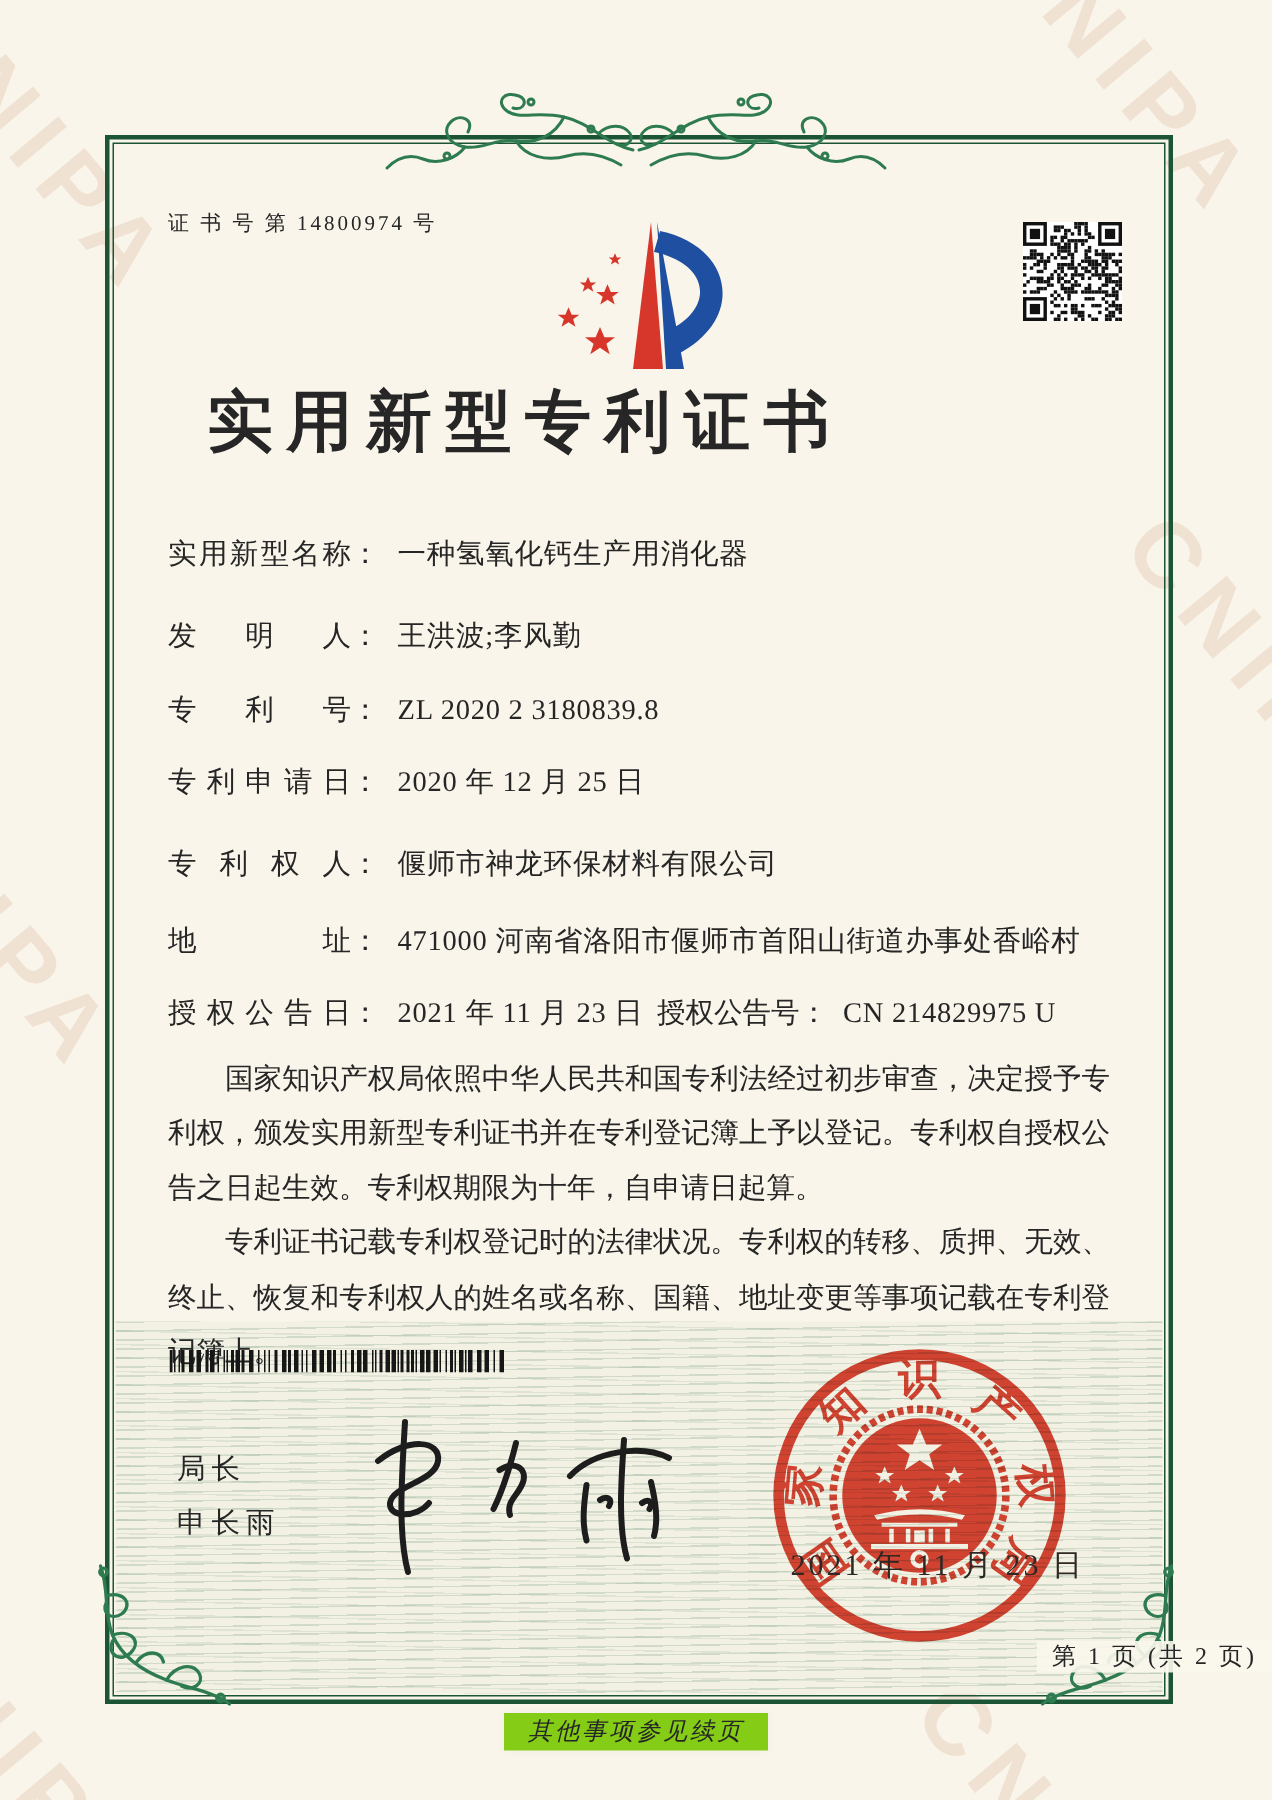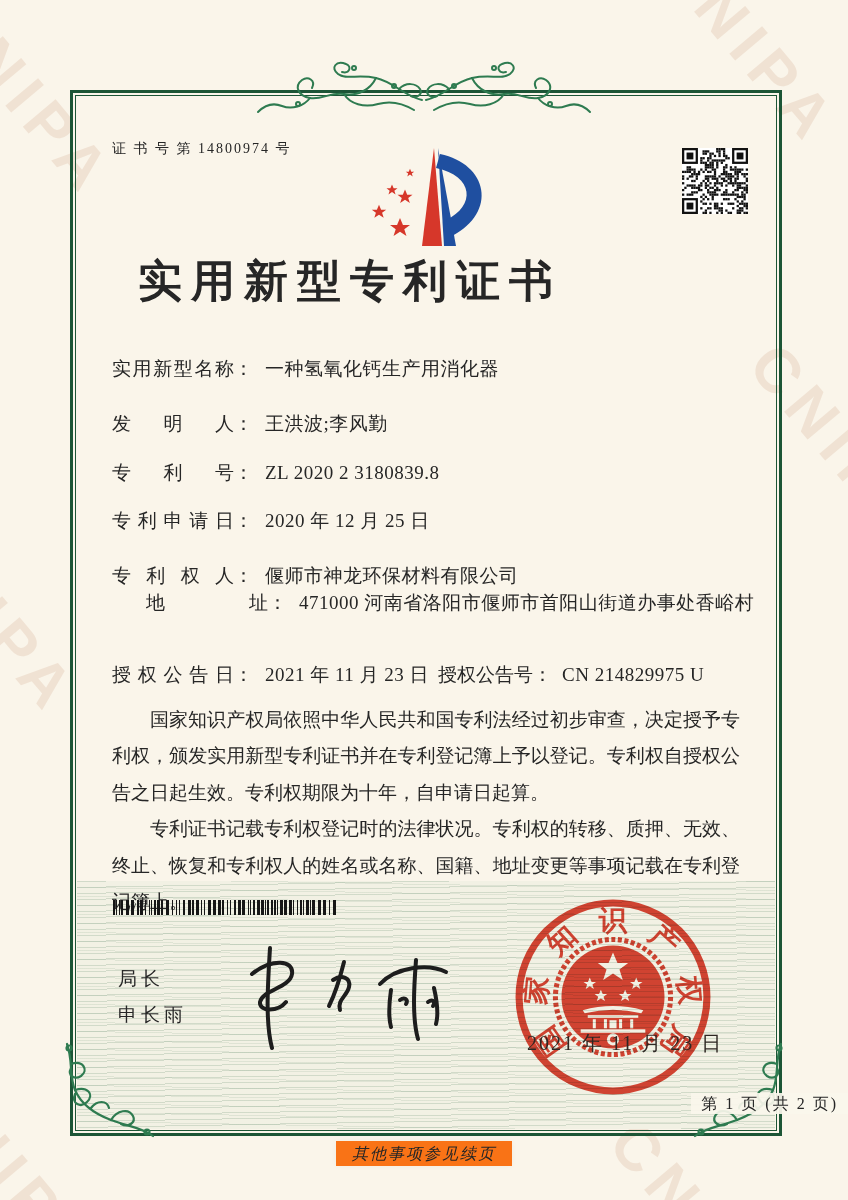--- a/index.html
+++ b/index.html
@@ -68,21 +68,21 @@
   }
   .page-num{
     position:absolute;left:0;top:1094px;width:848px;text-align:right;font-size:16px;
     letter-spacing:2px;z-index:6;
   }
   .page-num span{background:rgba(250,246,236,.92);padding:2px 10px;}
   .bottom-note{
     position:absolute;left:0;top:1144px;width:848px;text-align:center;font-size:16px;
     font-style:italic;letter-spacing:2px;z-index:3;
   }
-  .bottom-note span{background:#f97316;padding:4px 16px;box-shadow:0 0 6px rgba(0,0,0,.04);}
+  .bottom-note span{background:#84cc16;padding:4px 16px;box-shadow:0 0 6px rgba(0,0,0,.04);}
   
   .orn-top{position:absolute;left:254px;top:56px;width:340px;height:64px;z-index:2;}
   .orn-bl{position:absolute;left:56px;top:1042px;width:102px;height:100px;z-index:5;}
   .orn-br{position:absolute;left:690px;top:1042px;width:102px;height:100px;z-index:5;transform:scaleX(-1);}
 </style>
 </head>
 <body>
 
 <div class="wm" style="left:-24px;top:-18px;">CNIPA</div>
 <div class="wm" style="left:700px;top:-70px;">CNIPA</div>
@@ -471,21 +471,21 @@
 </div>
 <div class="field" style="top:460px;">
   <span class="lab">专利号</span><span class="colon">：</span><span class="val">ZL 2020 2 3180839.8</span>
 </div>
 <div class="field" style="top:508px;">
   <span class="lab">专利申请日</span><span class="colon">：</span><span class="val">2020 年 12 月 25 日</span>
 </div>
 <div class="field" style="top:563px;">
   <span class="lab">专利权人</span><span class="colon">：</span><span class="val">偃师市神龙环保材料有限公司</span>
 </div>
-<div class="field" style="top:590px;margin-left:34px;">
+<div class="field" style="top:614px;">
   <span class="lab">地址</span><span class="colon">：</span><span class="val">471000  河南省洛阳市偃师市首阳山街道办事处香峪村</span>
 </div>
 <div class="field" style="top:662px;">
   <span class="lab">授权公告日</span><span class="colon">：</span><span class="val">2021 年 11 月 23 日</span>
 </div>
 <div class="field2" style="top:662px;">
   <span class="lab">授权公告号</span><span class="colon">：</span><span class="val">CN 214829975 U</span>
 </div>
 
 <div class="paras">

